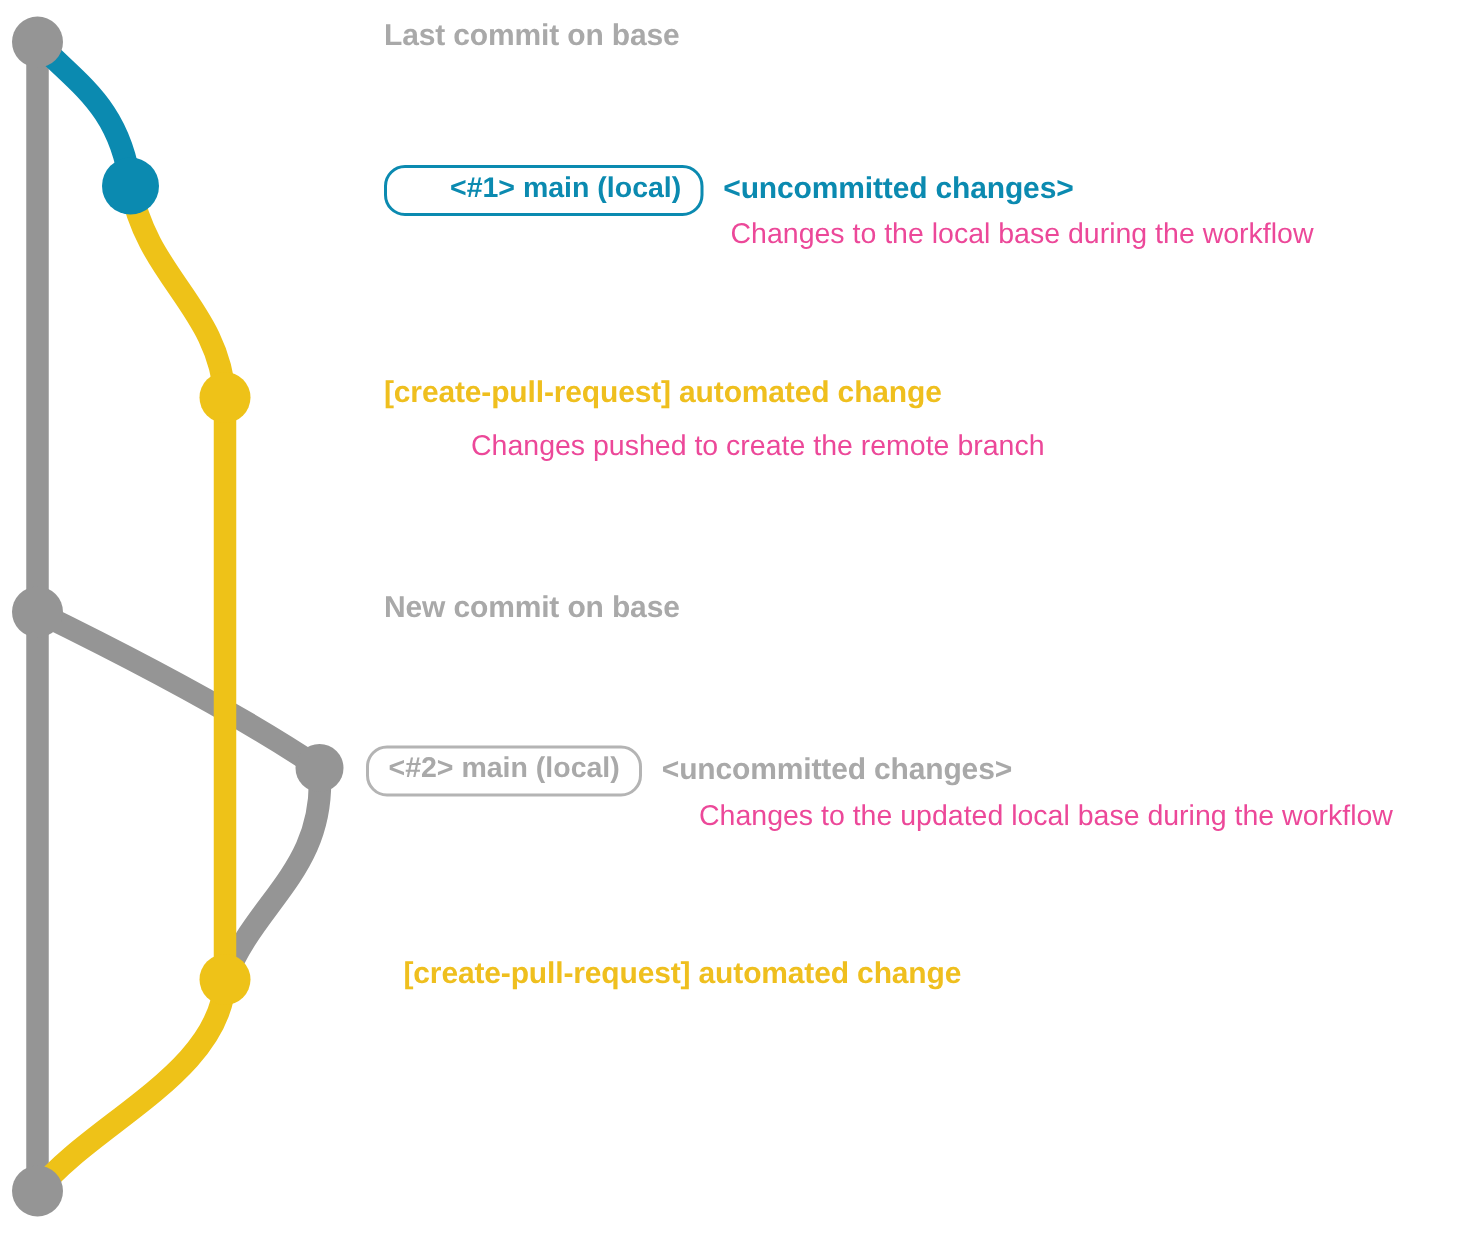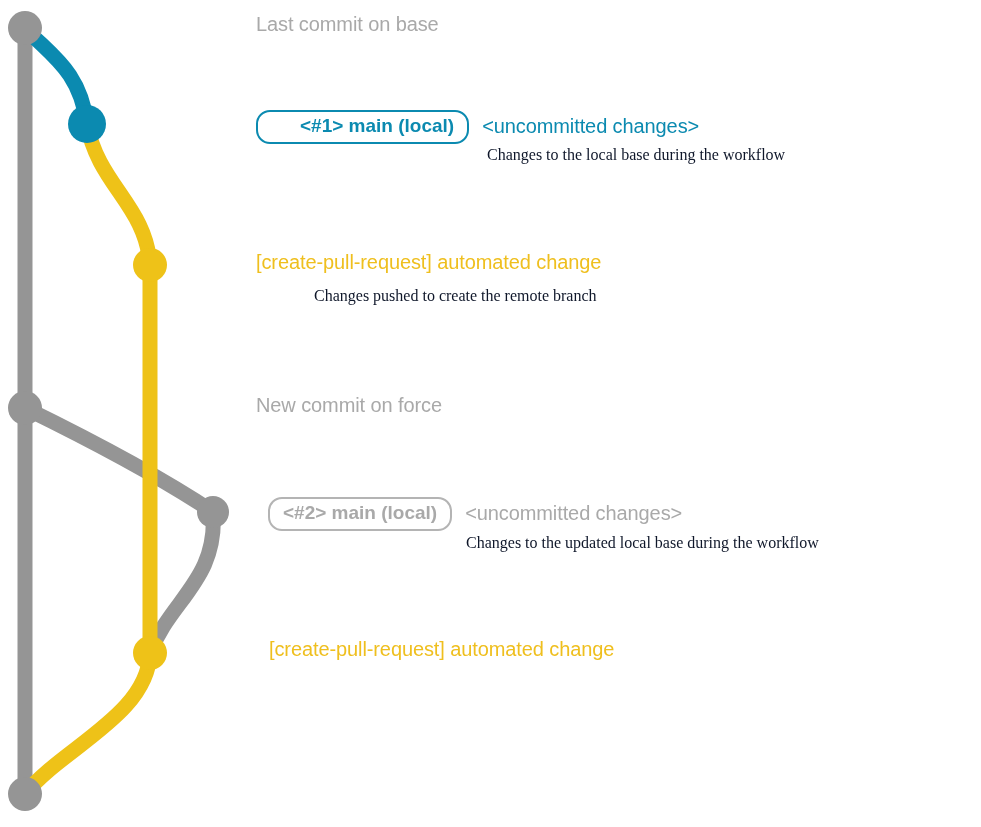--- a/index.html
+++ b/index.html
@@ -54,35 +54,35 @@
     padding: 4px 13px 5px 13px;
     font-size: 19px;
     font-weight: bold;
     line-height: 1.08;
     background: #ffffff;
     box-sizing: border-box;
   }
 
   .subject {
     font-size: 20px;
-    font-weight: normal;
+    font-weight: bold;
     letter-spacing: -0.1px;
     text-align: right;
   }
 
   .pill-gap {
     display: inline-block;
     width: 13px;
   }
 
   .body-text {
     position: absolute;
-    font-family: Liberation Serif, serif;
-    font-size: 16px;
-    color: #0f172a;
+    font-family: Liberation Sans, sans-serif;
+    font-size: 19px;
+    color: #ec4899;
     white-space: nowrap;
     letter-spacing: 0px;
   }
 
   
   .c-blue   { color: #0b8ab0; }
   .c-blue-b { border-color: #0b8ab0; padding-left: 42px; }
   .c-yellow { color: #efbf1e; }
   .c-yellow-b { border-color: #efbf1e; }
   .c-gray   { color: #a9a9a9; }
@@ -135,25 +135,25 @@
 
   <div class="commit-row" style="left:256px; top:251px;">
     <span class="row-main">
       <span class="subject c-yellow">[create-pull-request] automated change</span>
     </span>
   </div>
   <div class="body-text" style="left:270px; top:287px;margin-left:44px;">Changes pushed to create the remote branch</div>
 
   <div class="commit-row" style="left:256px; top:394px;">
     <span class="row-main">
-      <span class="subject c-gray">New commit on force</span>
+      <span class="subject c-gray">New commit on base</span>
     </span>
   </div>
 
-  <div class="commit-row" style="left:268px; top:497px;">
+  <div class="commit-row" style="left:244px; top:497px;">
     <span class="row-main">
       <span class="ref-pill c-gray c-gray-b">&lt;#2&gt; main (local)</span>
       <span class="pill-gap"></span>
       <span class="subject c-gray">&lt;uncommitted changes&gt;</span>
     </span>
   </div>
   <div class="body-text" style="left:466px; top:534px;">Changes to the updated local base during the workflow</div>
 
   <div class="commit-row" style="left:256px; top:638px;">
     <span class="row-main">

